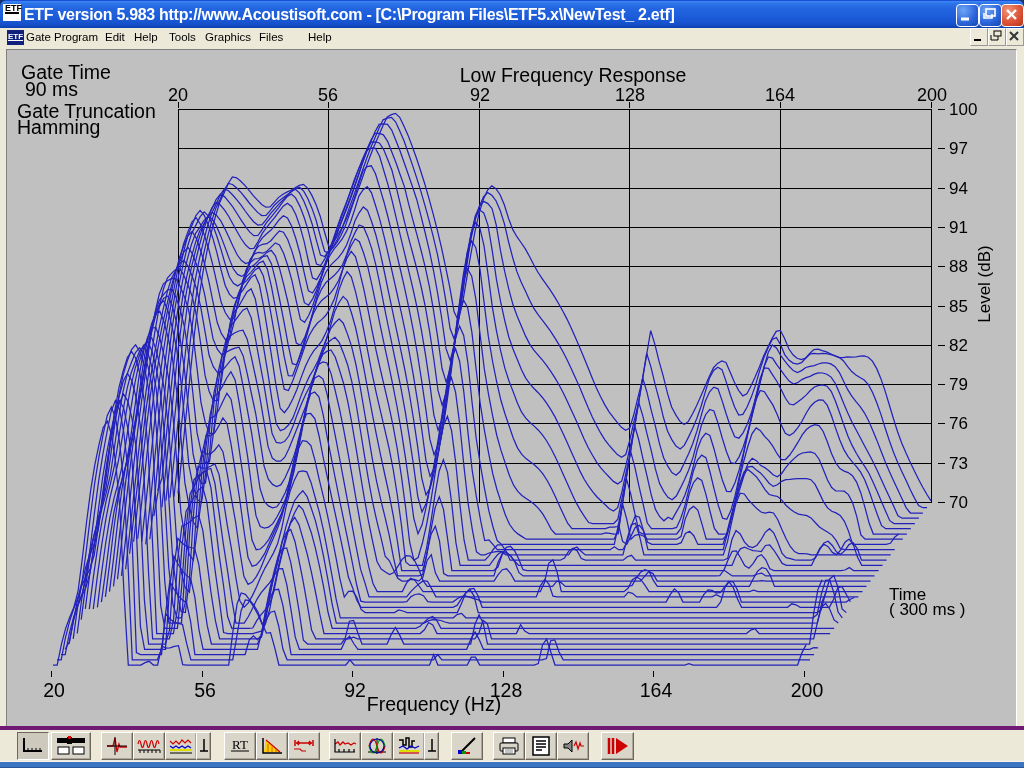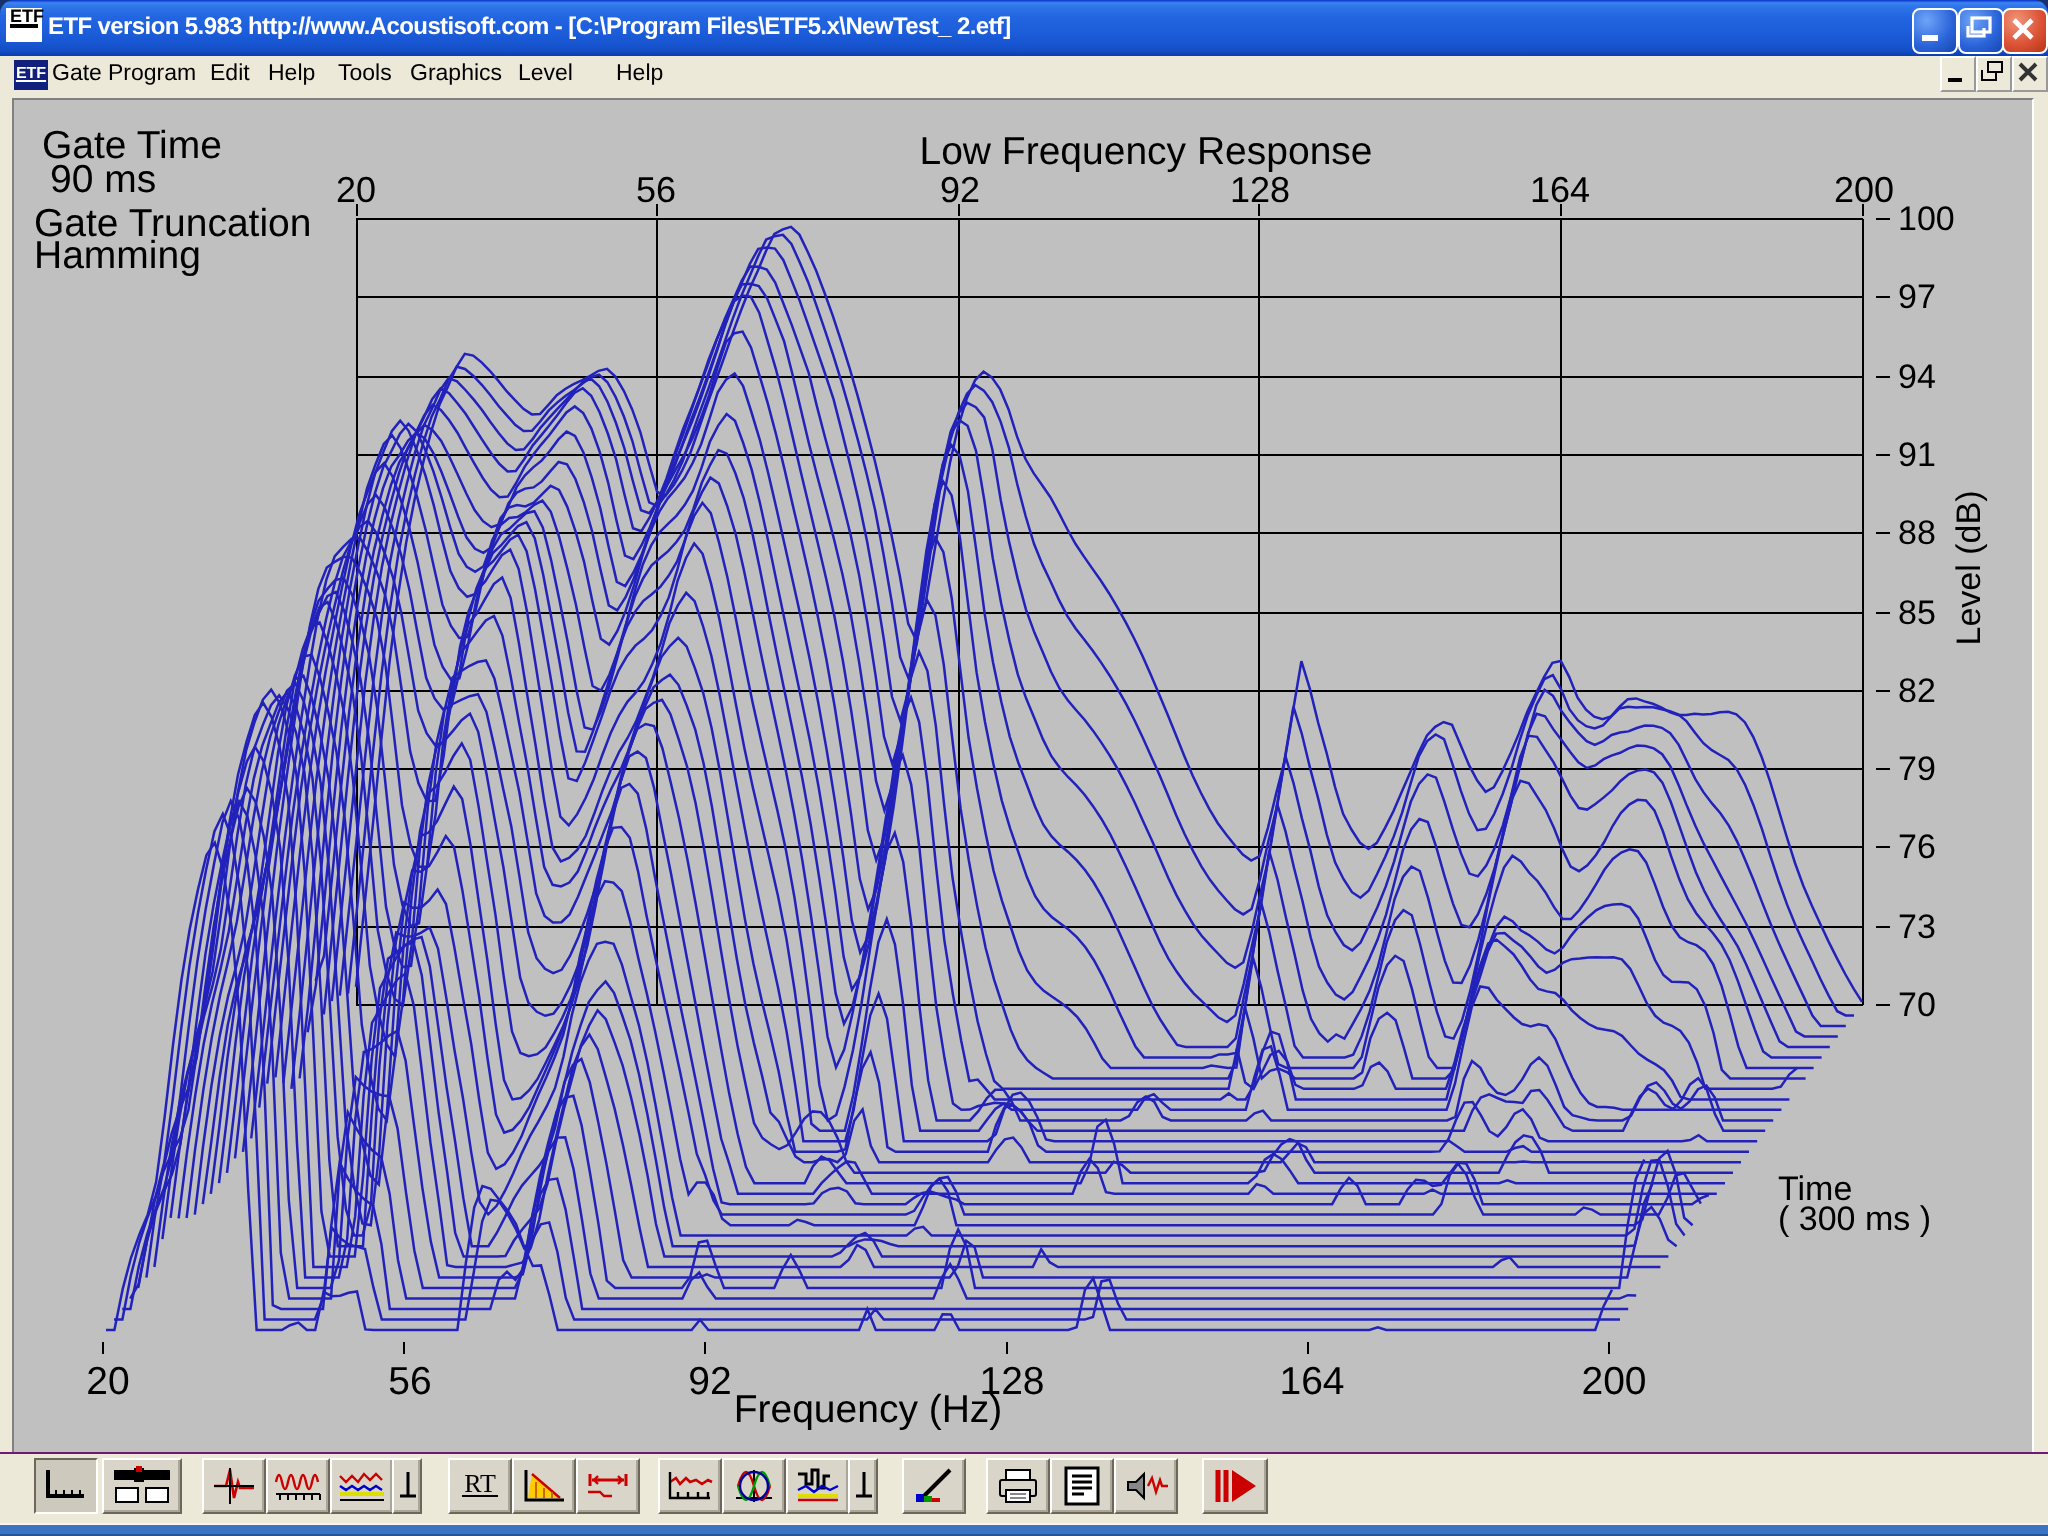--- a/index.html
+++ b/index.html
@@ -2,35 +2,35 @@
 <html><head><meta charset="utf-8"><style>
 html,body{margin:0;padding:0;width:1024px;height:768px;overflow:hidden;
  font-family:"Liberation Sans",sans-serif;background:#ece9d8;}
 #titlebase{position:absolute;left:0;top:0;width:1024px;height:28px;background:#17306e;}
 #titlebar{position:absolute;left:0;top:0;width:1024px;height:28px;
  background:linear-gradient(180deg,#0831c9 0%,#3c85f2 5%,#2e76ea 11%,#2365e0 30%,#1d5edb 55%,#1856d2 76%,#154ec6 90%,#0a3eae 100%);
  border-radius:7px 7px 0 0;}
 #tbicon{position:absolute;left:3px;top:4px;width:18px;height:17px;background:#fff;
  color:#000;font-weight:bold;font-size:9px;text-align:center;line-height:11px;}
 #tbicon b{display:block;height:8px;border-bottom:2.5px solid #000;margin:0 2px;line-height:9px;font-size:9px;}
-#tbtext{position:absolute;left:24px;top:6px;color:#fff;font-weight:bold;font-size:12px;letter-spacing:-0.3px;white-space:nowrap;}
+#tbtext{position:absolute;left:24px;top:6px;color:#fff;font-weight:bold;font-size:16px;letter-spacing:-0.3px;white-space:nowrap;}
 .wbtn{position:absolute;top:4px;width:21px;height:21px;border:1px solid #fff;border-radius:4px;}
 .wbtn.blue{background:radial-gradient(circle at 30% 25%,#6ea5f8,#2a63d9 60%,#1747ad);}
 .wbtn.red{background:radial-gradient(circle at 30% 25%,#f09579,#dd5437 55%,#b93318);}
 #menubar{position:absolute;left:0;top:28px;width:1024px;height:20px;background:#ece9d8;}
 .mitem{position:absolute;top:3px;font-size:11.5px;color:#000;}
 #metf{position:absolute;left:7px;top:2px;width:17px;height:15px;background:#10207c;color:#fff;
  font-size:8px;font-weight:bold;text-align:center;line-height:14px;text-decoration:underline;}
 .mdib{position:absolute;top:0px;width:16px;height:16px;background:#ece9d8;border:1px solid #fff;
  border-right-color:#999;border-bottom-color:#999;}
 #client{position:absolute;left:0px;top:48px;width:1024px;height:678px;background:#ece9d8;}
 #plotbg{position:absolute;left:6px;top:1px;width:1009px;height:676px;background:#c0c0c0;
  border-left:1px solid #808080;border-top:1px solid #808080;border-right:1px solid #fff;}
 #psvg{position:absolute;left:0;top:0;}
-#toolbar{position:absolute;left:0;top:726px;width:1024px;height:36px;background:#ece9d8;border-top:1px solid #701a75;}
+#toolbar{position:absolute;left:0;top:726px;width:1024px;height:36px;background:#ece9d8;border-top:4px solid #701a75;}
 .tbtn{position:absolute;top:2px;height:26px;background:#d9d5c9;border:1px solid;
  border-color:#fff #6c675a #6c675a #fff;box-shadow:inset -1px -1px 0 #aaa69a;
  display:flex;align-items:center;justify-content:center;}
 .tbtn.pressed{border-color:#6c675a #fff #fff #6c675a;background:#cdc9bd;box-shadow:none;}
 #bottomedge{position:absolute;left:0;top:760px;width:1024px;height:8px;
  background:linear-gradient(180deg,#ece9d8 0 18%,#f8f6ee 18% 30%,#3c74c4 30% 88%,#26549a 88% 100%);}
 </style></head><body>
 <div id="titlebase"></div>
 <div id="titlebar">
   <div id="tbicon">
@@ -49,21 +49,21 @@
       </svg></div>
 </div>
 <div id="menubar">
   <div id="metf">ETF</div>
   <div class="mitem" style="left:26px">Gate</div>
   <div class="mitem" style="left:54px">Program</div>
   <div class="mitem" style="left:105px">Edit</div>
   <div class="mitem" style="left:134px">Help</div>
   <div class="mitem" style="left:169px">Tools</div>
   <div class="mitem" style="left:205px">Graphics</div>
-  <div class="mitem" style="left:259px">Level</div>
+  <div class="mitem" style="left:259px">Files</div>
   <div class="mitem" style="left:308px">Help</div>
   <div class="mdib" style="left:970px"><svg width="14" height="14">
         <path d="M3 11 h7" stroke="#000" stroke-width="2"></path>
       </svg></div>
   <div class="mdib" style="left:988px"><svg width="14" height="14">
         <rect x="5" y="2" width="7" height="5" fill="none" stroke="#000"></rect>
         <path d="M2 6 v5 h7 v-4" fill="none" stroke="#000"></path>
       </svg></div>
   <div class="mdib" style="left:1006px"><svg width="14" height="14">
         <path d="M3 3 L11 11 M11 3 L3 11" stroke="#333" stroke-width="2"></path>

